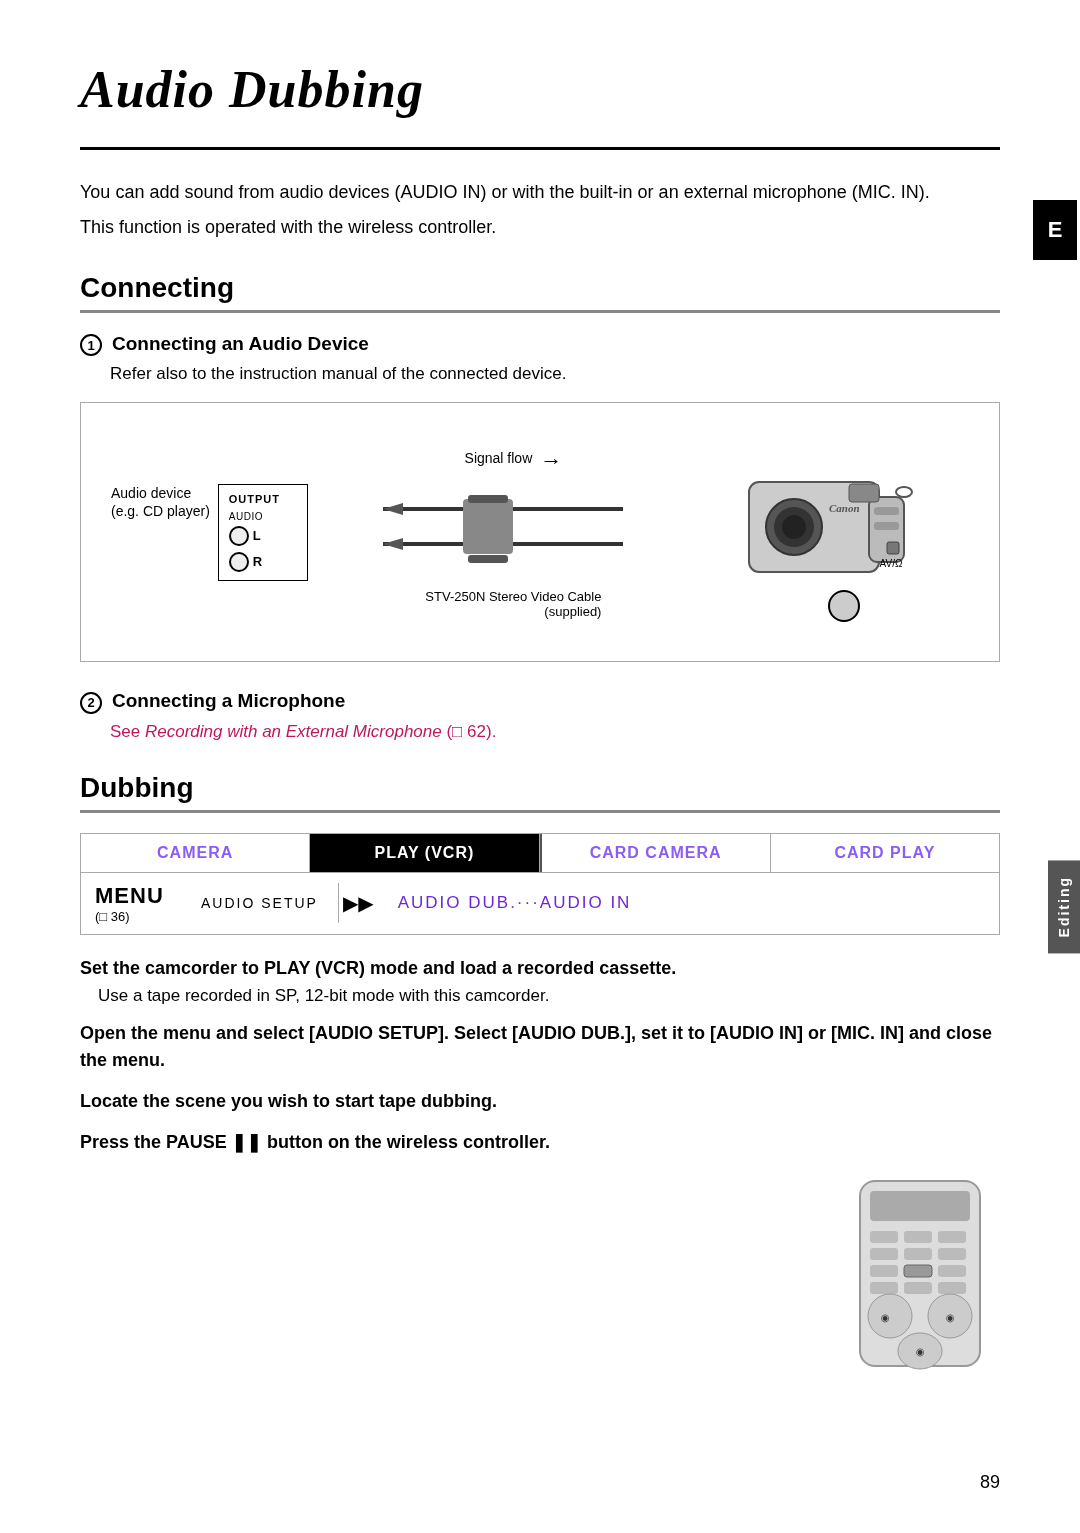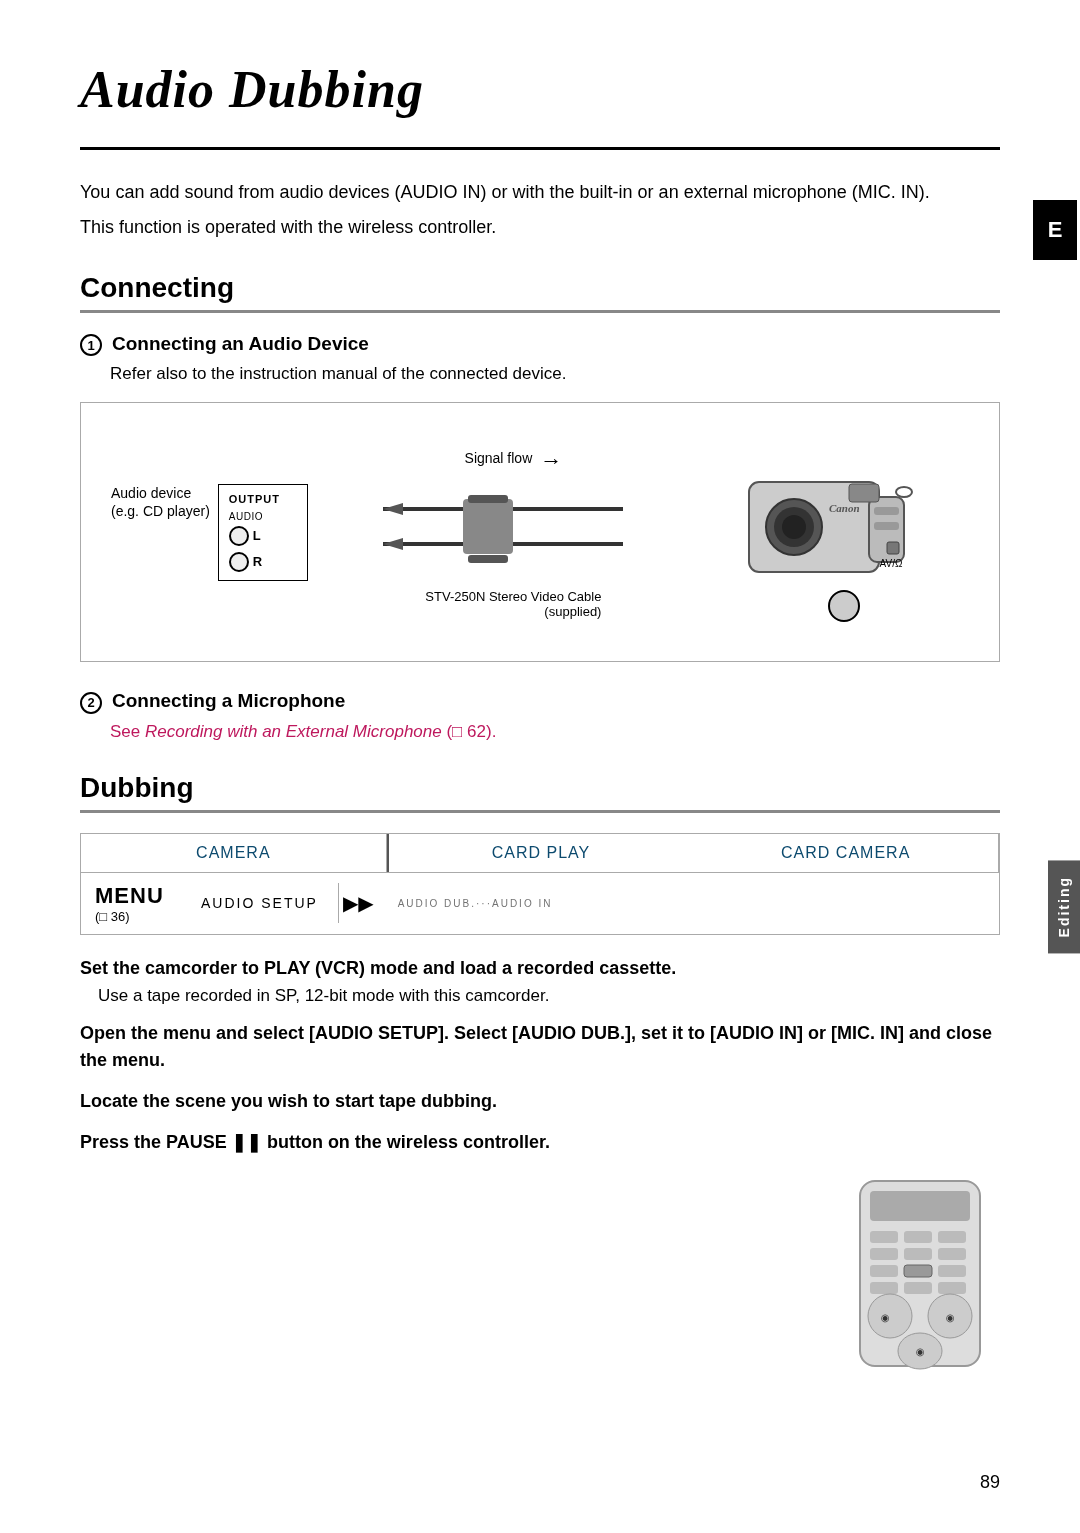--- a/index.html
+++ b/index.html
@@ -209,23 +209,23 @@
       border: 1.5px solid #aaa;
       margin-bottom: 0;
     }
 
     .mode-item {
       flex: 1;
       padding: 10px 8px;
       text-align: center;
       font-size: 16px;
       letter-spacing: 1px;
-      color: #0c4a6e;
+      color: #8b5cf6;
       border-right: 1.5px solid #aaa;
-      font-weight: normal;
+      font-weight: bold;
     }
 
     .mode-item.active {
       background: #000;
       color: #fff;
       font-weight: bold;
     }
 
     
     .menu-row {
@@ -268,23 +268,23 @@
     }
 
     .menu-arrow {
       font-size: 20px;
       padding: 0 4px;
       color: #000;
     }
 
     .menu-path-item2 {
       padding: 12px 20px;
-      font-size: 10px;
+      font-size: 17px;
       letter-spacing: 2px;
-      color: #737373;
+      color: #6d28d9;
     }
 
     
     .steps-section {
       margin-bottom: 20px;
     }
 
     .step-item {
       margin-bottom: 14px;
     }
@@ -499,23 +499,24 @@
       See <em>Recording with an External Microphone</em> (□ 62).
     </p>
   </div>
 
   <div class="dubbing-section">
     <h2 class="section-heading">Dubbing</h2>
     <hr class="section-underline">
 
     <div class="mode-bar">
       <div class="mode-item">CAMERA</div>
+      <div class="mode-item active">PLAY (VCR)</div>
       <div style="width:2px;background:#555;flex-shrink:0;"></div>
+      <div class="mode-item">CARD CAMERA</div>
       <div class="mode-item" style="border-right:none;">CARD PLAY</div>
-      <div class="mode-item">CARD CAMERA</div>
     </div>
 
     <div class="menu-row">
       <div class="menu-label-block">
         <div class="menu-word">MENU</div>
         <div class="menu-ref">(□ 36)</div>
       </div>
       <div class="menu-path">
         <div class="menu-path-item">AUDIO SETUP</div>
         <span class="menu-arrow">▶▶</span>

